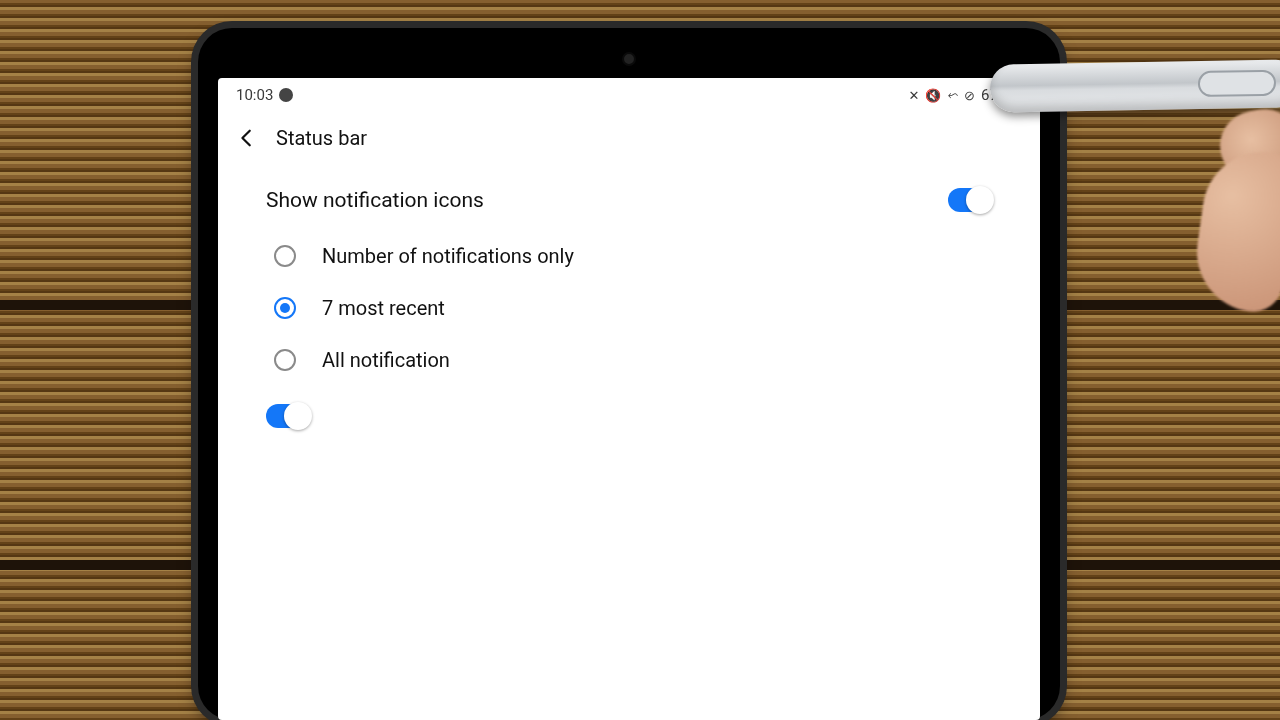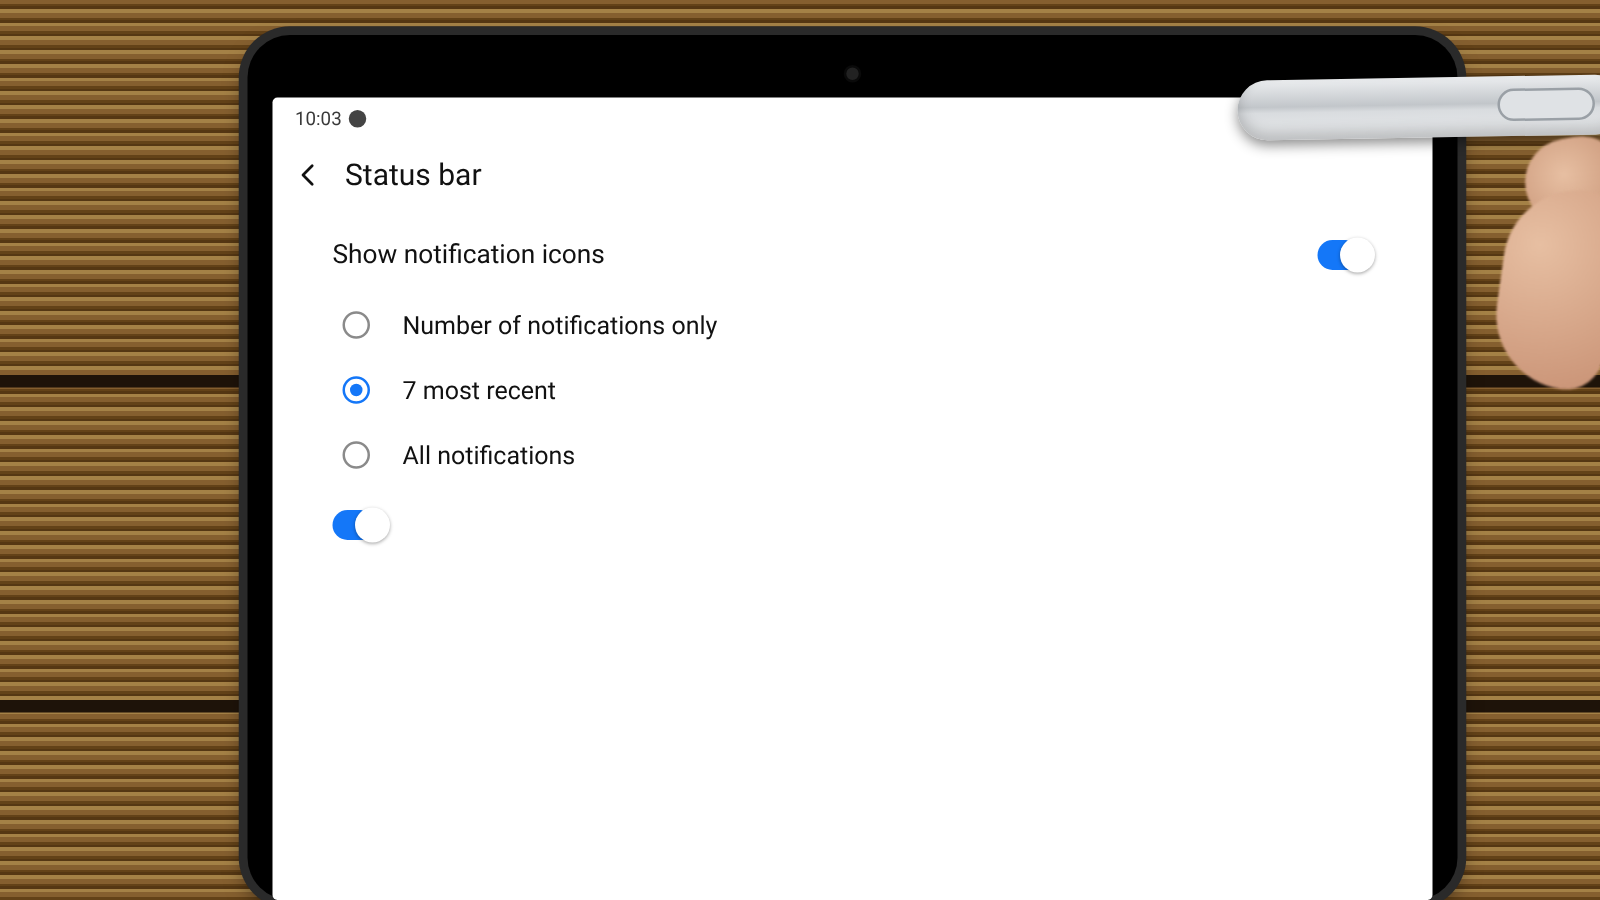--- a/index.html
+++ b/index.html
@@ -14,41 +14,41 @@
     position:absolute; inset:0;
     background:
       repeating-linear-gradient(0deg,#6b4d27 0 2px,#8a683c 2px 6px,#a78751 6px 9px,#5e4322 9px 11px),
       repeating-linear-gradient(0deg,rgba(0,0,0,.25) 0 1px,transparent 1px 90px);
     filter: contrast(1.15) brightness(.95);
   }
   .plank-gap { position:absolute; left:0; right:0; height:10px; background:#1e1309; }
   .plank-gap.g1{ top:300px;} .plank-gap.g2{ top:560px;}
 
   .tablet {
-    position:absolute; top:28px; left:198px; width:968px; height:692px;
+    position:absolute; top:28px; left:198px; width:862px; height:692px;
     background:#000; border-radius:34px; padding:50px 20px 0 20px;
     box-shadow: 0 0 0 7px #2a2a2a, 0 8px 18px rgba(0,0,0,.6);
   }
   .camera { position:absolute; top:24px; left:50%; transform:translateX(-50%);
     width:14px;height:14px;border-radius:50%;background:#222;border:2px solid #0a0a0a;}
   .screen {
     width:100%; height:100%; background:#fff; border-radius:4px; overflow:hidden;
     display:flex; flex-direction:column;
   }
 
   .statusbar {
     display:flex; justify-content:space-between; align-items:center;
     height:34px; padding:0 18px; font-size:15px; color:#3a3a3a;
   }
   .statusbar .left, .statusbar .right { display:flex; align-items:center; gap:6px;}
   .dot-icon { width:14px;height:14px;border-radius:50%;background:#444;display:inline-block;}
 
   .titlebar { display:flex; align-items:center; gap:18px; padding:14px 18px 20px 18px;}
   .back { width:22px;height:22px; cursor:pointer; }
-  .title { font-size:24px; color:#111; }
+  .title { font-size:20px; color:#111; }
 
   .panel { margin:0 28px; background:#fff; border-radius:20px; }
   .row { display:flex; align-items:flex-end; justify-content:space-between;
     padding:18px 20px; min-height:56px;}
   .row-label { font-size:21px; color:#111;}
   .radio-row { padding:14px 20px 14px 28px; display:flex; align-items:center; gap:26px; cursor:pointer;}
   .radio-row .lbl { font-size:20px; color:#111;}
 
   
   .toggle { position:relative; width:44px; height:24px; border-radius:14px;
@@ -126,21 +126,21 @@
       <div class="radio-row">
         <div class="radio"></div>
         <div class="lbl">Number of notifications only</div>
       </div>
       <div class="radio-row">
         <div class="radio sel"></div>
         <div class="lbl">7 most recent</div>
       </div>
       <div class="radio-row">
         <div class="radio"></div>
-        <div class="lbl">All notifications</div>
+        <div class="lbl">All notification</div>
       </div>
 
       <div class="row">
         <div class="toggle">
           <div class="knob"></div>
         </div>
       </div>
 
     </div>
   </div>

